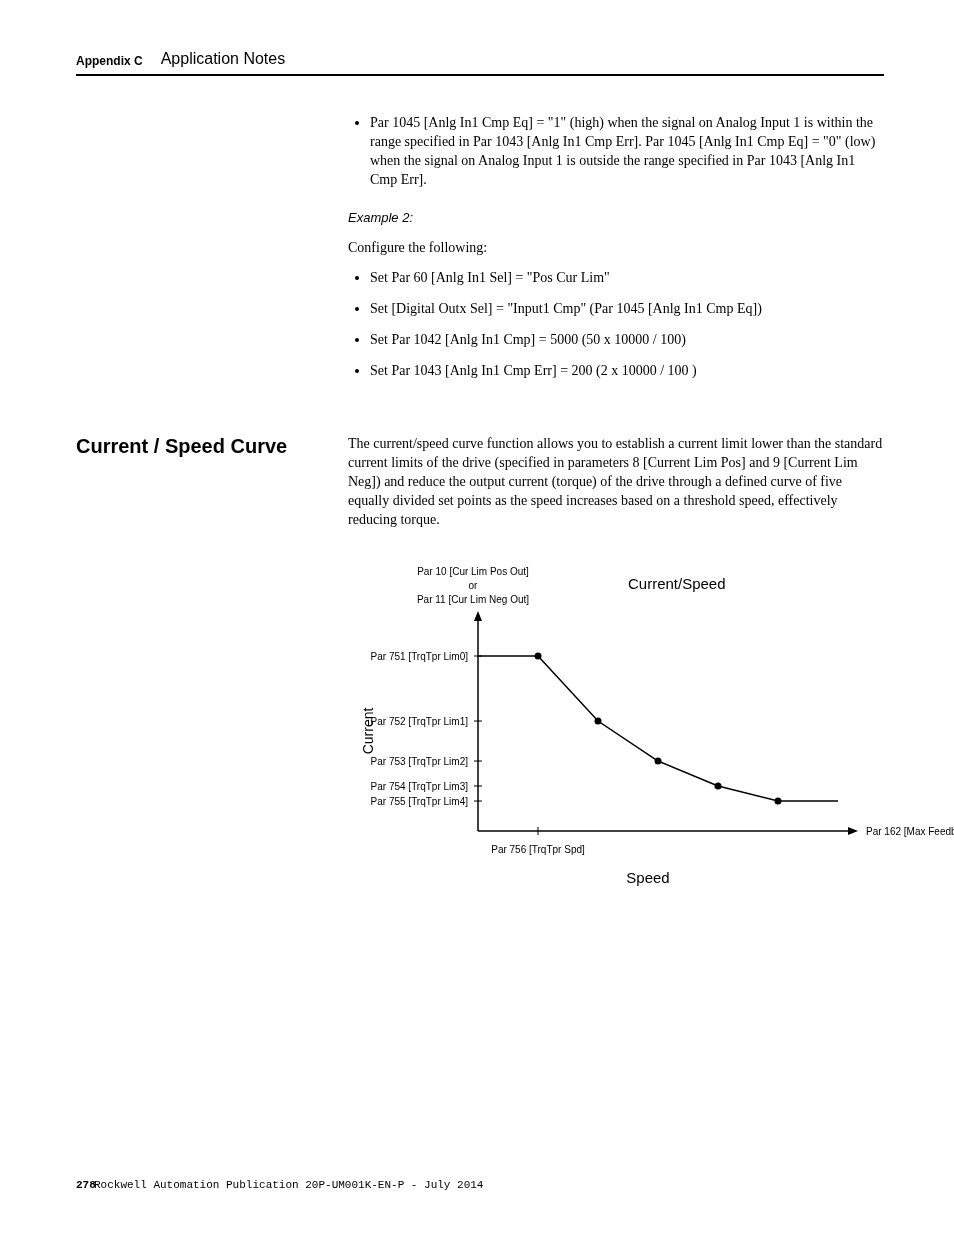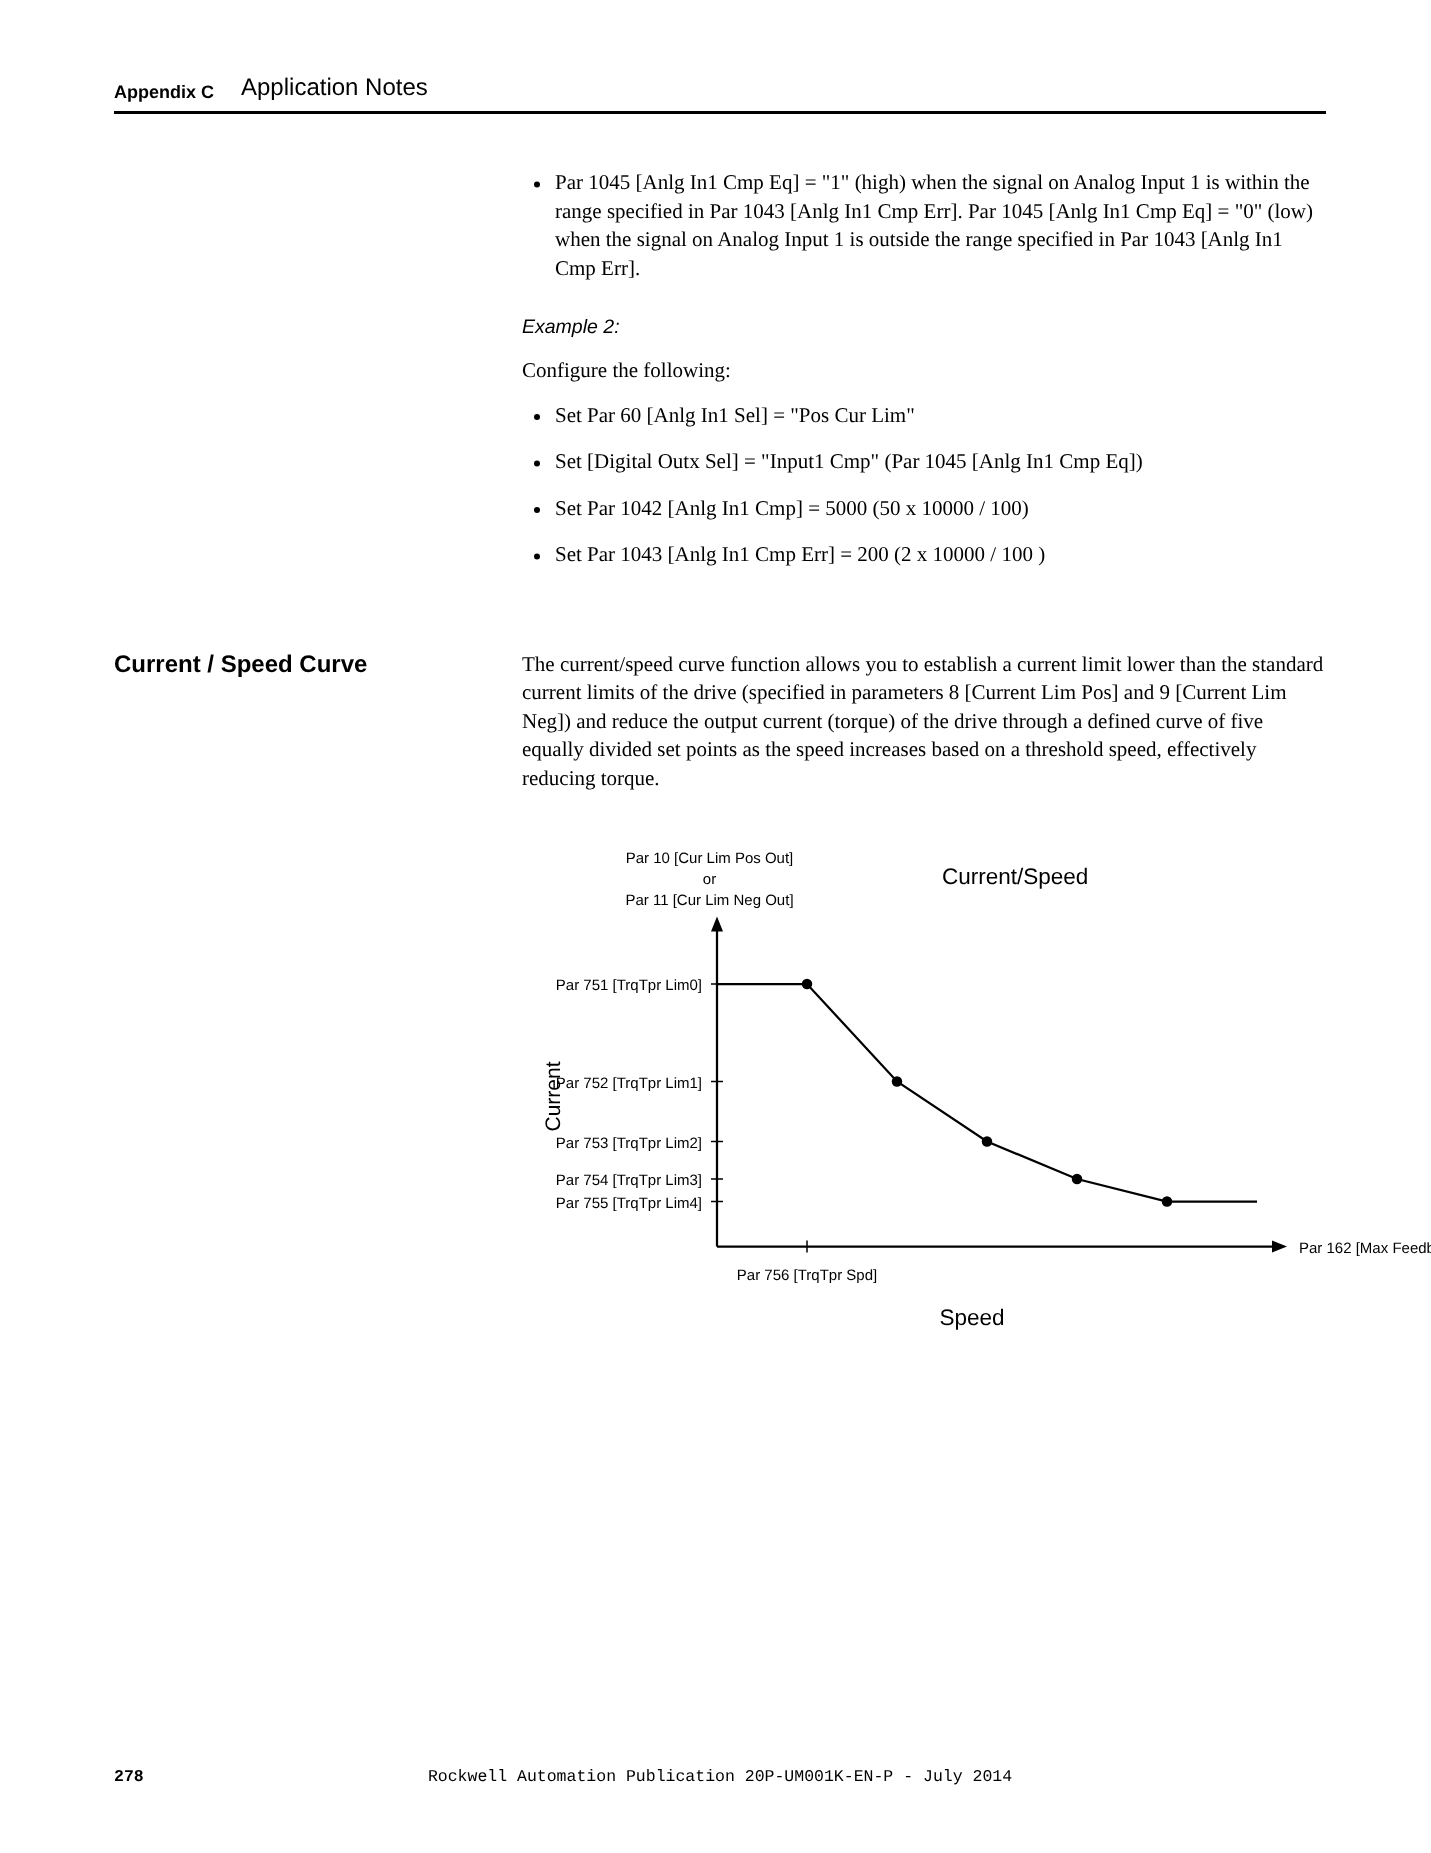--- a/index.html
+++ b/index.html
@@ -60,21 +60,21 @@
     line-height: 1.35;
     margin-bottom: 12px;
   }
   .section-row {
     display: flex;
     margin-top: 54px;
   }
   .section-heading {
     font-family: Arial, Helvetica, sans-serif;
     font-weight: bold;
-    font-size: 16px;
+    font-size: 20px;
     width: 272px;
     flex-shrink: 0;
   }
   .section-body {
     flex: 1;
   }
   .chart-wrap {
     margin-top: 20px;
     margin-left: 272px;
   }
@@ -84,23 +84,22 @@
     left: 76px;
     right: 70px;
     font-family: Liberation Mono, monospace;
     font-size: 11px;
   }
   .footer .pnum {
     font-weight: bold;
   }
   .footer .pub {
     position: absolute;
-    left: 0;
+    left: 18px;
     right: 0;
-    text-align: center;
   }
   svg text { font-family: Arial, Helvetica, sans-serif; }
 </style>
 </head>
 <body>
 
 <div class="page">
 
   <div class="header">
     <span class="appendix">Appendix C</span>

